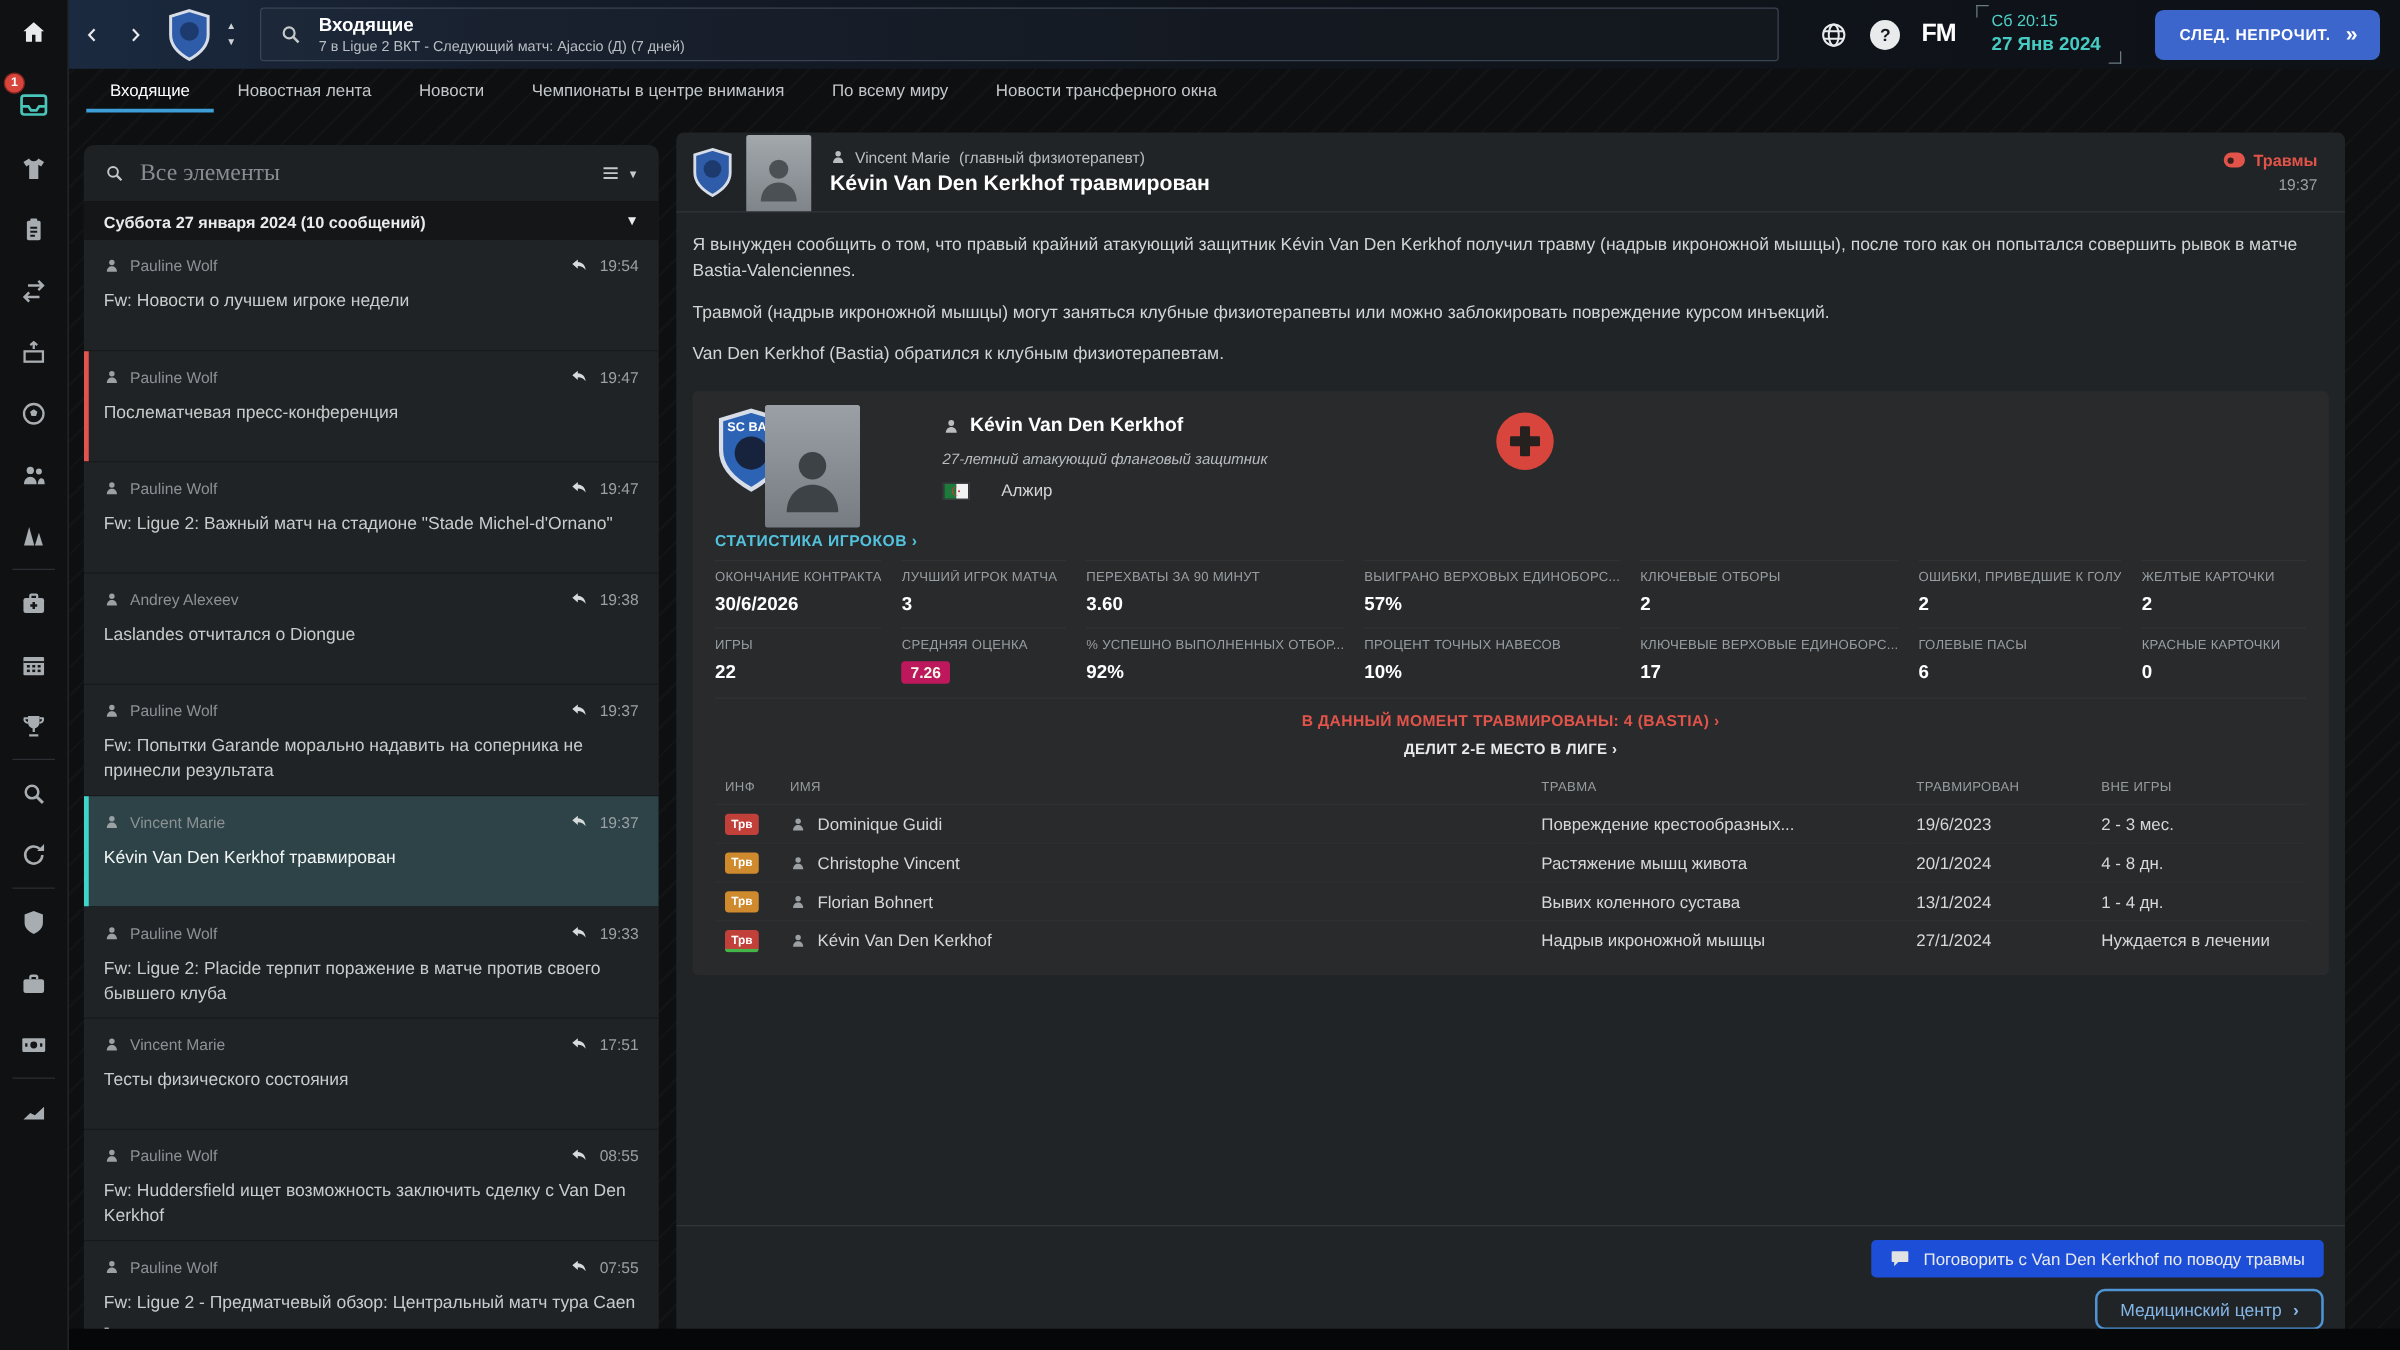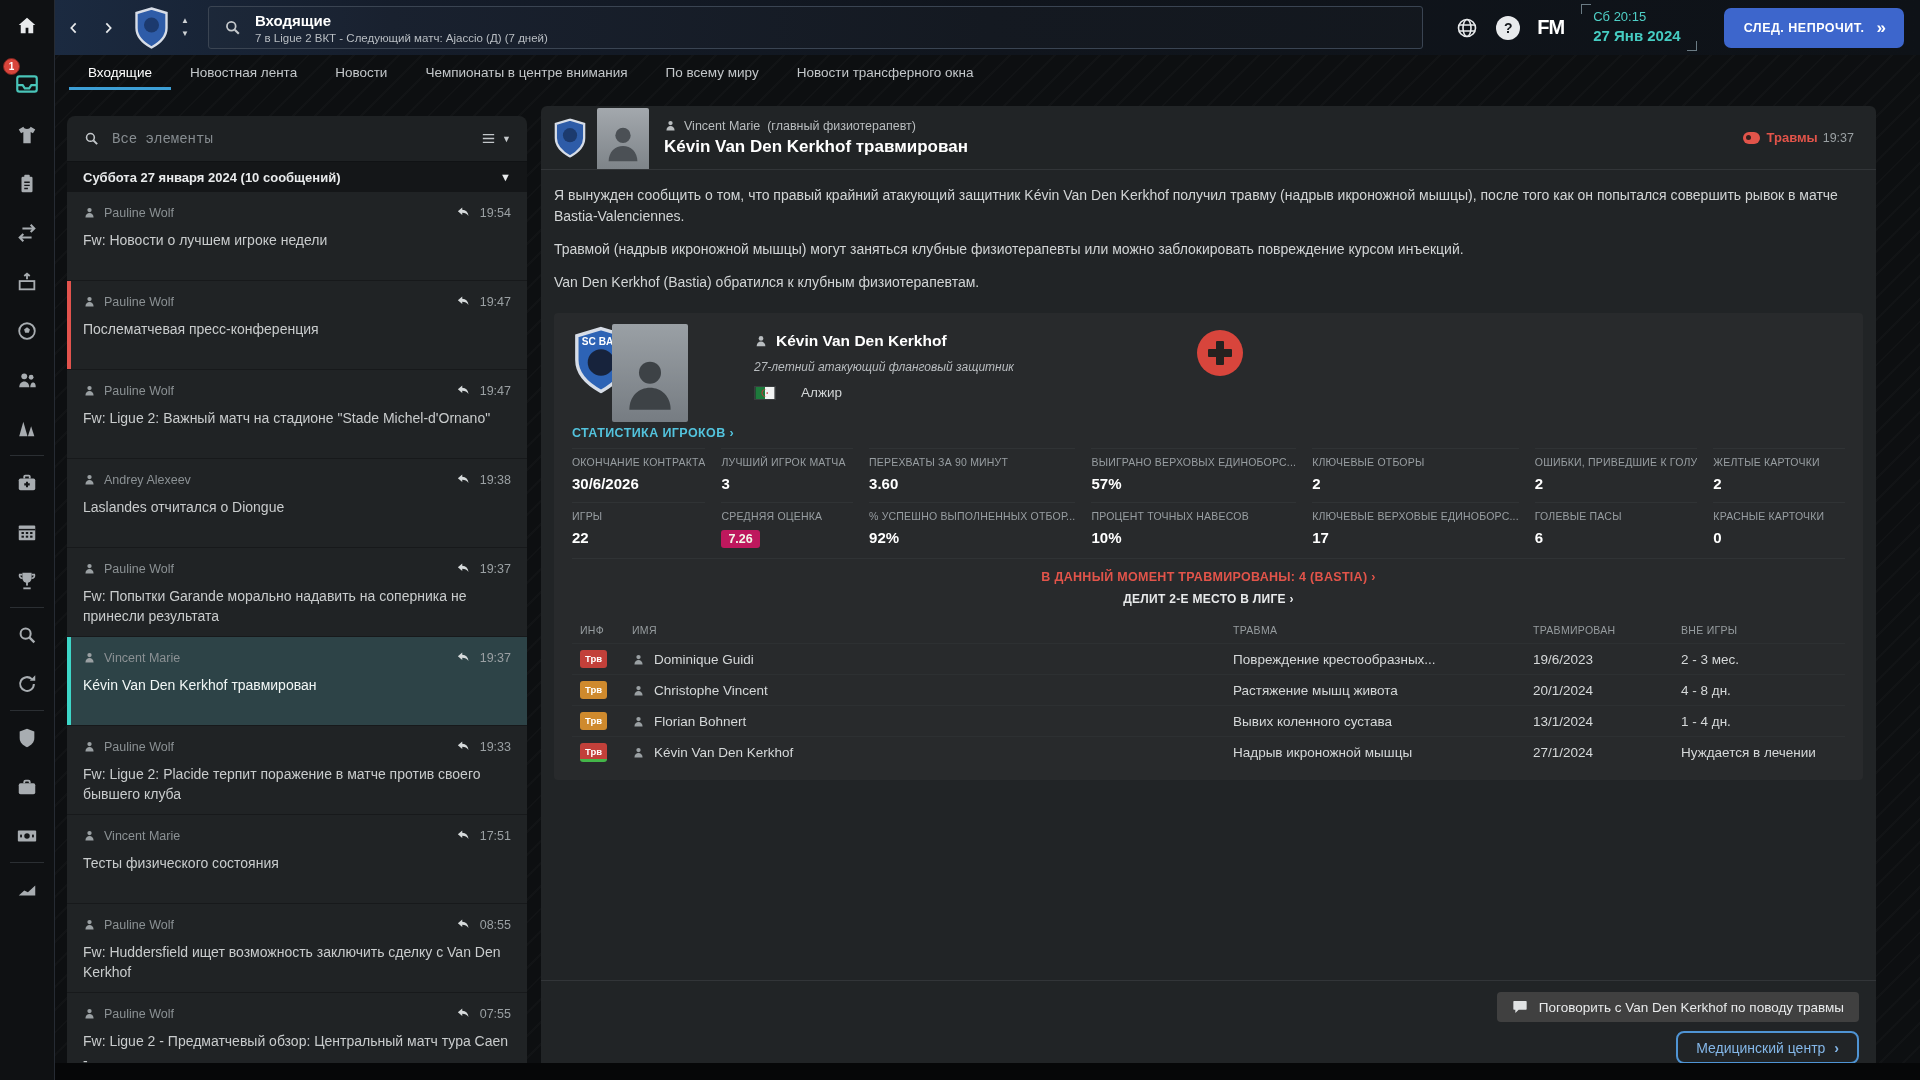--- a/index.html
+++ b/index.html
@@ -54,21 +54,21 @@
   .tab { display:flex; align-items:center; padding:0 19px; color:#c3c7ca; font-size:13.5px; cursor:pointer; }
   .tab[data-active="true"] { color:#fff; box-shadow:inset 0 -3px 0 #3d9fd6; }
 
   .content { flex:1; display:flex; padding-left:12px; padding-right:44px; min-height:0; }
 
   
   .inbox-panel { width:460px; flex-shrink:0; margin-top:26px; background:#1e2123; border-radius:8px 8px 0 0;
                  display:flex; flex-direction:column; overflow:hidden; }
   .filter-row { height:46px; flex-shrink:0; display:flex; align-items:center; gap:12px; padding:0 16px; border-bottom:1px solid #101214; }
   .filter-row svg { color:#c3c7ca; }
-  .filter-input { flex:1; background:transparent; border:none; outline:none; color:#14b8a6; font-size:14px; font-family:Liberation Mono, monospace; }
+  .filter-input { flex:1; background:transparent; border:none; outline:none; color:#14b8a6; font-size:19px; font-family:Liberation Serif, serif; }
   .filter-input::placeholder { color:#878d91; }
   .menu-btn { display:flex; align-items:center; gap:5px; color:#c6cacc; cursor:pointer; }
   .menu-btn .caret { font-size:9px; }
   .group-header { height:30px; flex-shrink:0; background:#141618; display:flex; align-items:center; padding:0 16px;
                   color:#e9ebec; font-size:13px; font-weight:bold; cursor:pointer;text-align:right; }
   .group-header .caret { margin-left:auto; font-size:11px; color:#e9ebec; }
   .inbox-list { flex:1; overflow:hidden; }
   .inbox-item { position:relative; height:89px; padding:13px 16px 0; border-bottom:1px solid #17191b; background:#202325; cursor:pointer; }
   .inbox-item[data-state="unread"]::before { content:""; position:absolute; left:0; top:0; bottom:0; width:4px; background:#e2534d; }
   .inbox-item[data-state="selected"] { background:#2d4347; }
@@ -84,21 +84,21 @@
 
   
   .msg-panel { flex:1; min-width:0; margin-left:14px; margin-top:16px; background:#212426; border-radius:6px 6px 0 0;
                display:flex; flex-direction:column; }
   .msg-header { height:64px; flex-shrink:0; display:flex; align-items:center; padding:0 22px 0 12px; border-bottom:1px solid #323538; }
   .staff-photo { width:52px; height:61px; align-self:flex-end; margin-left:10px; border-radius:2px 2px 0 0; overflow:hidden;
                  background:linear-gradient(#a3a8ad,#7e8489); display:flex; align-items:flex-end; justify-content:center; }
   .msg-head-text { margin-left:15px; }
   .msg-sender { display:flex; align-items:center; gap:7px; color:#b9bdbf; font-size:12.5px; }
   .msg-title { color:#fff; font-size:17px; font-weight:bold; margin-top:4px; }
-  .msg-header-right { margin-left:auto; display:flex; align-items:flex-end; gap:5px; }
+  .msg-header-right { margin-left:auto; display:flex; flex-direction:column; align-items:flex-end; gap:5px; }
   .msg-cat { display:flex; align-items:center; gap:7px; color:#e2544a; font-size:13px; font-weight:bold; cursor:pointer; }
   .injury-glyph { width:17px; height:12px; background:#e2544a; border-radius:6px; position:relative; }
   .injury-glyph::after { content:""; position:absolute; left:3px; top:3.5px; width:5px; height:5px; border-radius:50%; background:#35201e; }
   .msg-time { color:#9aa0a3; font-size:12.5px; }
   .msg-body { padding:15px 26px 0 13px; color:#d2d5d6; font-size:14px; line-height:1.5; }
   .msg-body p { margin-bottom:12px; }
 
   .injury-card { margin:8px 13px 0; background:#282a2c; border-radius:4px; padding:15px 18px 12px; }
   .player-row { display:flex; align-items:flex-start; }
   .player-visual { position:relative; width:168px; height:94px; flex-shrink:0; }
@@ -140,21 +140,21 @@
   .status-badge { display:inline-block; min-width:27px; text-align:center; padding:4px 4px; border-radius:3px;
                   color:#fff; font-size:9.5px; font-weight:bold; line-height:1; }
   .status-badge[data-sev="red"] { background:#c2403a; }
   .status-badge[data-sev="orange"] { background:#cf8a2d; }
   .status-badge[data-sev="red-new"] { background:#c2403a; border-bottom:3px solid #43b649; padding-bottom:2px; }
   .name-cell { display:flex; align-items:center; gap:9px; cursor:pointer; }
   .name-cell .pico { color:#9aa0a3; }
 
   .msg-spacer { flex:1; }
   .msg-footer { flex-shrink:0; border-top:1px solid #323538; padding:11px 17px 16px; display:flex; flex-direction:column; align-items:flex-end; gap:9px; }
-  .talk-btn { height:30px; padding:0 15px; background:#404040; border-radius:4px; display:flex; align-items:center; gap:11px;
+  .talk-btn { height:30px; padding:0 15px; background:#1d4ed8; border-radius:4px; display:flex; align-items:center; gap:11px;
               color:#e8eaeb; font-size:13.5px; cursor:pointer; }
   .talk-btn svg { color:#e0e2e3; }
   .medcentre-btn { height:33px; padding:0 18px; border:2px solid #4f94d4; border-radius:8px; background:transparent;
                    display:flex; align-items:center; gap:9px; color:#84b7e8; font-size:14px; cursor:pointer; }
   .bottom-strip { position:absolute; left:55px; right:0; bottom:0; height:17px; background:#060708; z-index:2; }
 </style>
 </head>
 <body>
 
 <svg width="0" height="0" style="position:absolute">

